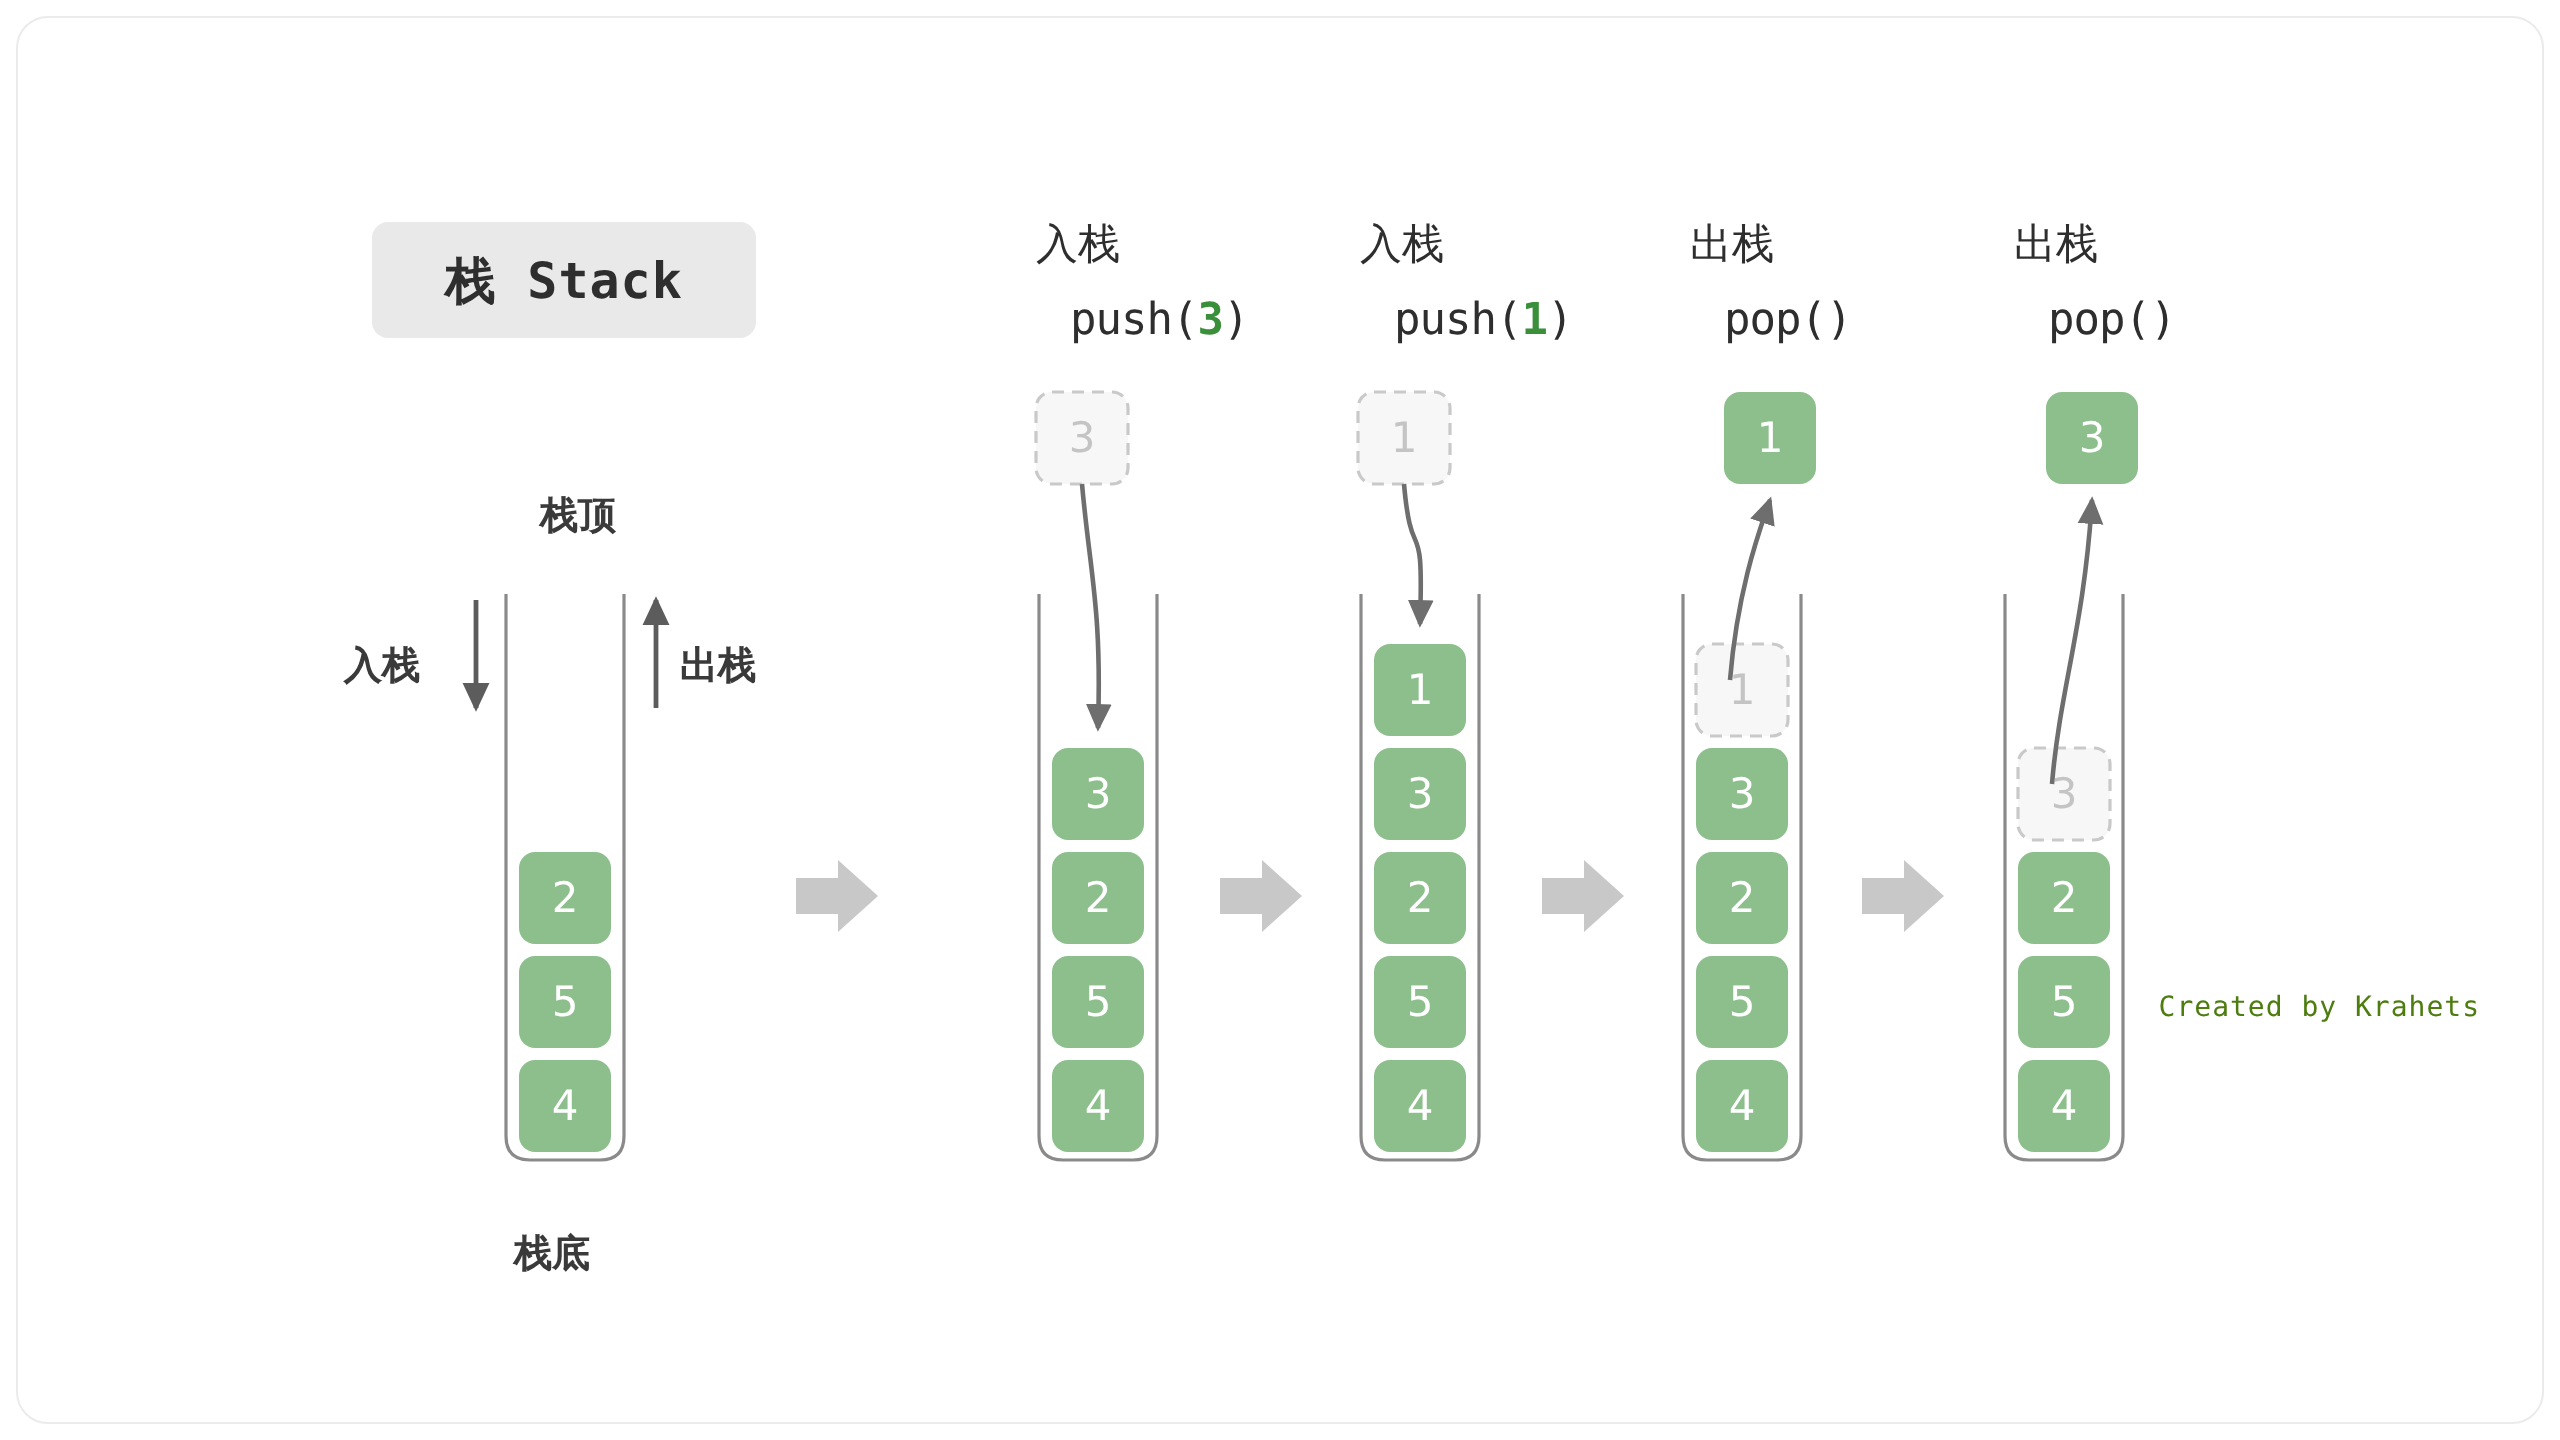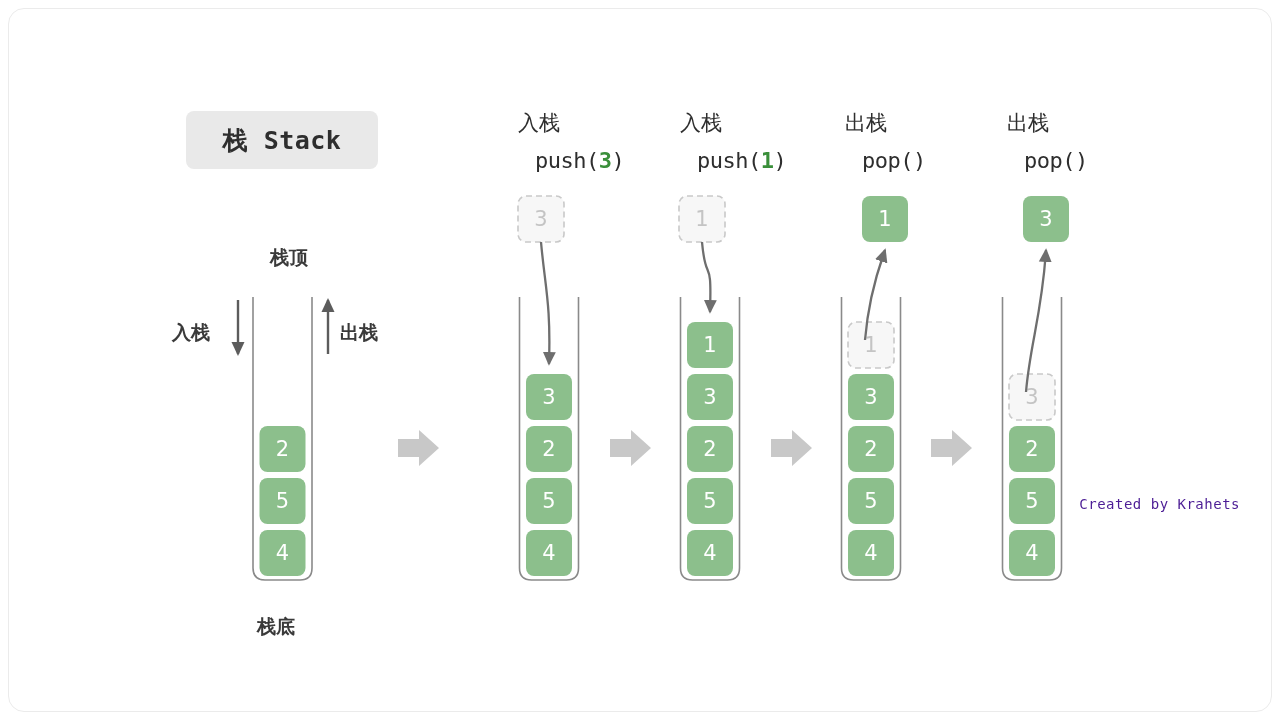--- a/index.html
+++ b/index.html
@@ -73,21 +73,21 @@
     font-weight: bold;
     color: #3a3a3a;
     white-space: nowrap;
   }
   .credit {
     position: absolute;
     right: 40px;
     bottom: 28px;
     font-family: "DejaVu Sans Mono", monospace;
     font-size: 14px;
-    color: #4c1d95;
+    color: #4d7c0f;
     letter-spacing: 0.5px;
   }
   svg { position: absolute; left: 0; top: 0; overflow: visible; }
   .cell-num {
     font-family: "DejaVu Sans", sans-serif;
     font-size: 21px;
     fill: #ffffff;
   }
   .cell-num-ghost {
     font-family: "DejaVu Sans", sans-serif;

